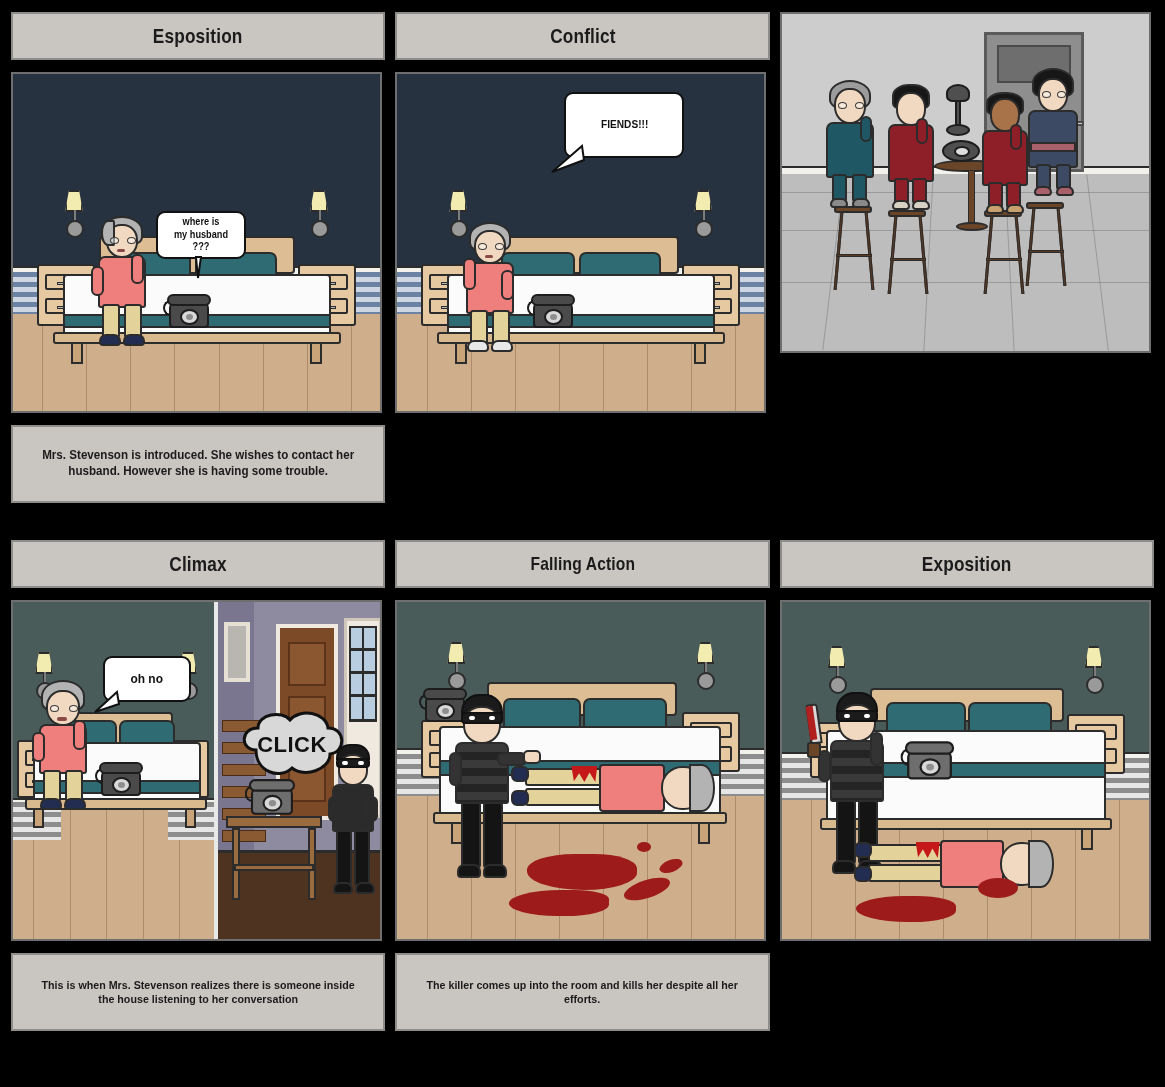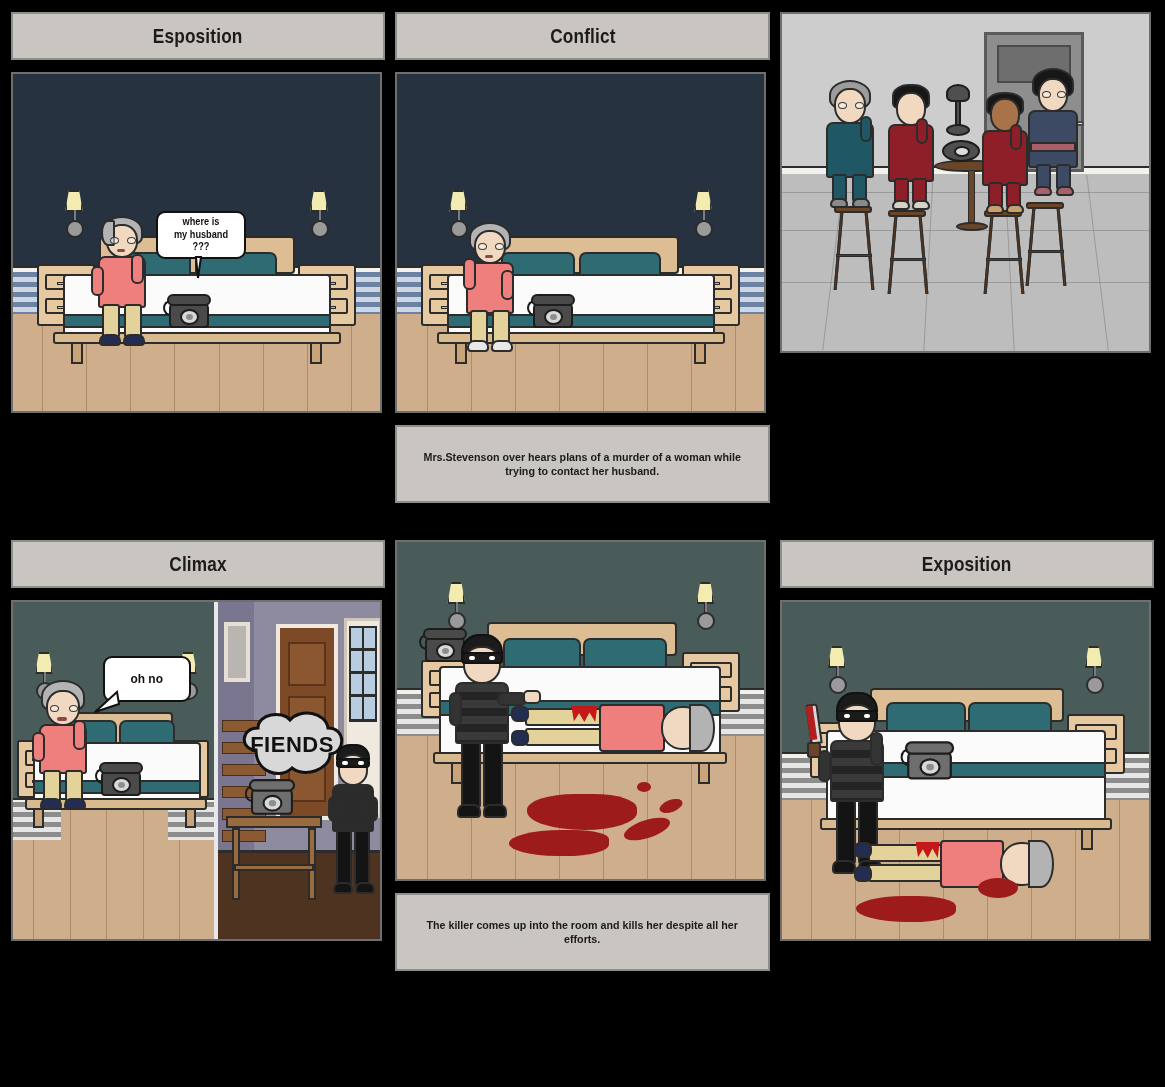--- a/index.html
+++ b/index.html
@@ -268,20 +268,23 @@
           </div>
 
           <div class="bubble" style="left:143px;top:137px;width:90px;height:48px">
             <span style="font-size:10px">where is<br>my husband ???</span>
             <svg class="tail" style="left:34px;top:44px;width:14px;height:22px;overflow:visible" viewBox="0 0 14 22">
                 <path d="M4 0 L9 0 L6 21 Z" fill="#fff" stroke="#111" stroke-width="2"></path>
               </svg>
           </div>
         </div>
       </div>
+      <div class="caption cap-lg">
+        <div class="caption-text">Mrs. Stevenson is introduced. She wishes to contact her husband. However she is having some trouble.</div>
+      </div>
     </div>
 
     <div class="cell">
       <div class="title-bar">
         <div class="title-text t-lg">Conflict</div>
       </div>
       <div class="panel">
         <div class="scene">
           <div class="wall" style="height:196px;background:#26323f"></div>
           <div class="baseboard" style="top:192px"></div>
@@ -355,24 +358,27 @@
             <div class="ch-mouth" style="left:28px;top:33px"></div>
             <div class="ch-body" style="left:9px;top:40px;width:48px;height:52px;background:#ee7f7c"></div>
             <div class="ch-arm" style="left:6px;top:36px;width:13px;height:32px;background:#ee7f7c"></div>
             <div class="ch-arm" style="left:44px;top:48px;width:13px;height:30px;background:#ee7f7c"></div>
             <div class="ch-leg" style="left:13px;top:88px;width:18px;height:34px"></div>
             <div class="ch-leg" style="left:35px;top:88px;width:18px;height:34px"></div>
             <div class="ch-shoe" style="left:10px;top:118px;width:22px;height:12px;background:#e8e8e8"></div>
             <div class="ch-shoe" style="left:34px;top:118px;width:22px;height:12px;background:#e8e8e8"></div>
           </div>
 
+          <div class="bubble" style="left:167px;top:18px;width:120px;height:66px">
+            <span style="font-size:11px">FIENDS!!!</span>
+            <svg class="tail" style="left:-14px;top:50px;width:34px;height:30px;overflow:visible" viewBox="0 0 34 30">
+                <path d="M30 2 L32 16 L0 28 Z" fill="#fff" stroke="#111" stroke-width="2"></path>
+              </svg>
+          </div>
         </div>
-      </div>
-      <div class="caption">
-        <div class="caption-text">Mrs.Stevenson over hears plans of a murder of a woman while trying to contact her husband.</div>
       </div>
     </div>
 
     <div class="cell">
       <div class="panel" style="background:#cdcdcd">
         <div class="scene">
           <div class="grey-wall" style="height:158px"></div>
           <div class="baseboard" style="top:152px;background:#f2f1ec"></div>
           <div class="grey-floor" style="top:160px">
             <div class="tilelines">
@@ -641,28 +647,34 @@
               <div class="ch-leg" style="left:10px;top:86px;width:16px;height:56px;background:#141414"></div>
               <div class="ch-leg" style="left:28px;top:86px;width:16px;height:56px;background:#141414"></div>
               <div class="ch-shoe" style="left:7px;top:138px;width:20px;height:12px;background:#141414"></div>
               <div class="ch-shoe" style="left:29px;top:138px;width:20px;height:12px;background:#141414"></div>
             </div>
 
             <div class="cloud" style="left:16px;top:106px;width:116px;height:74px">
               <svg viewBox="0 0 116 74" preserveAspectRatio="none">
                 <path d="M22 42 C6 42 6 20 24 20 C24 6 48 2 56 12 C66 0 92 4 94 20 C112 20 112 44 96 46 C96 62 70 70 58 60 C46 72 22 64 22 42 Z" fill="#d8d8d8" stroke="#111" stroke-width="3"></path>
               </svg>
-              <span style="font-size:22px">FIENDS</span>
+              <span style="font-size:22px">CLICK</span>
             </div>
           </div>
         </div>
       </div>
+      <div class="caption">
+        <div class="caption-text">This is when Mrs. Stevenson realizes there is someone inside the house listening to her conversation</div>
+      </div>
     </div>
 
     <div class="cell">
+      <div class="title-bar">
+        <div class="title-text t-md">Falling Action</div>
+      </div>
       <div class="panel" style="background:#4a5c5a">
         <div class="scene">
           <div class="wall" style="height:150px;background:#4a5c5a"></div>
           <div class="baseboard" style="top:146px"></div>
           <div class="floor" style="top:154px">
             <div class="floorlines">
                 <i style="left:8%"></i>
                 <i style="left:20%"></i>
                 <i style="left:32%"></i>
                 <i style="left:44%"></i>

